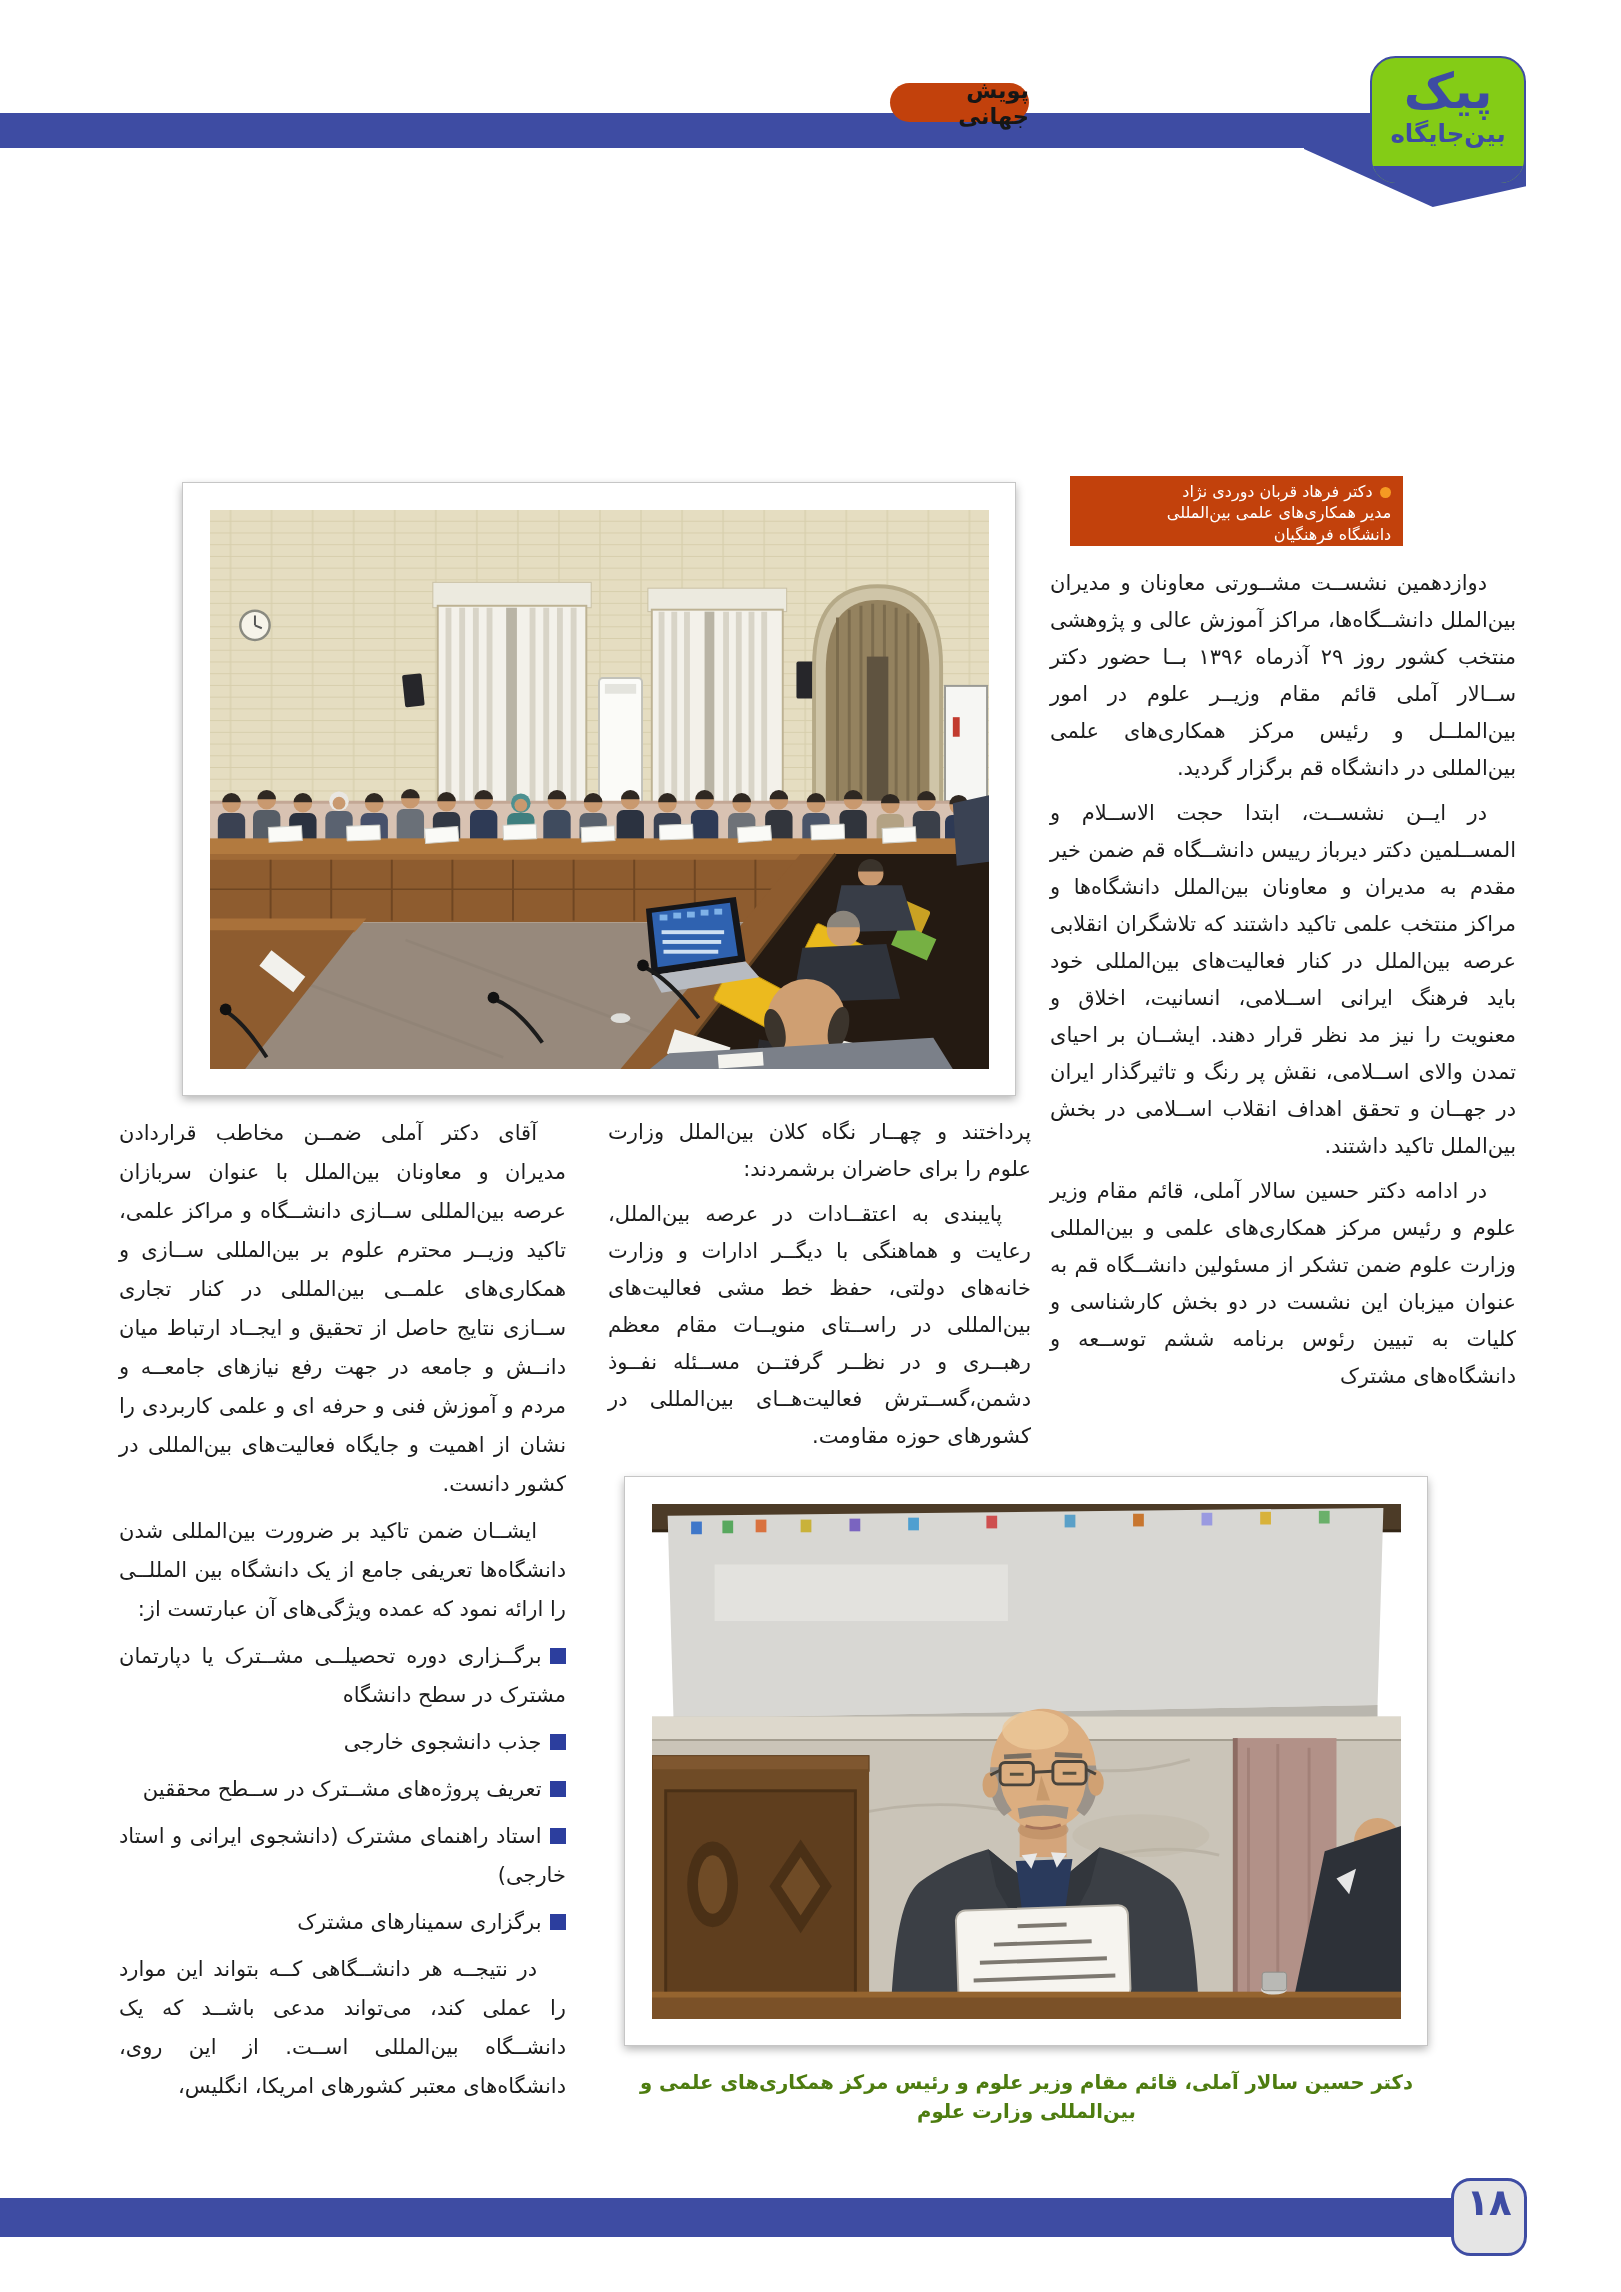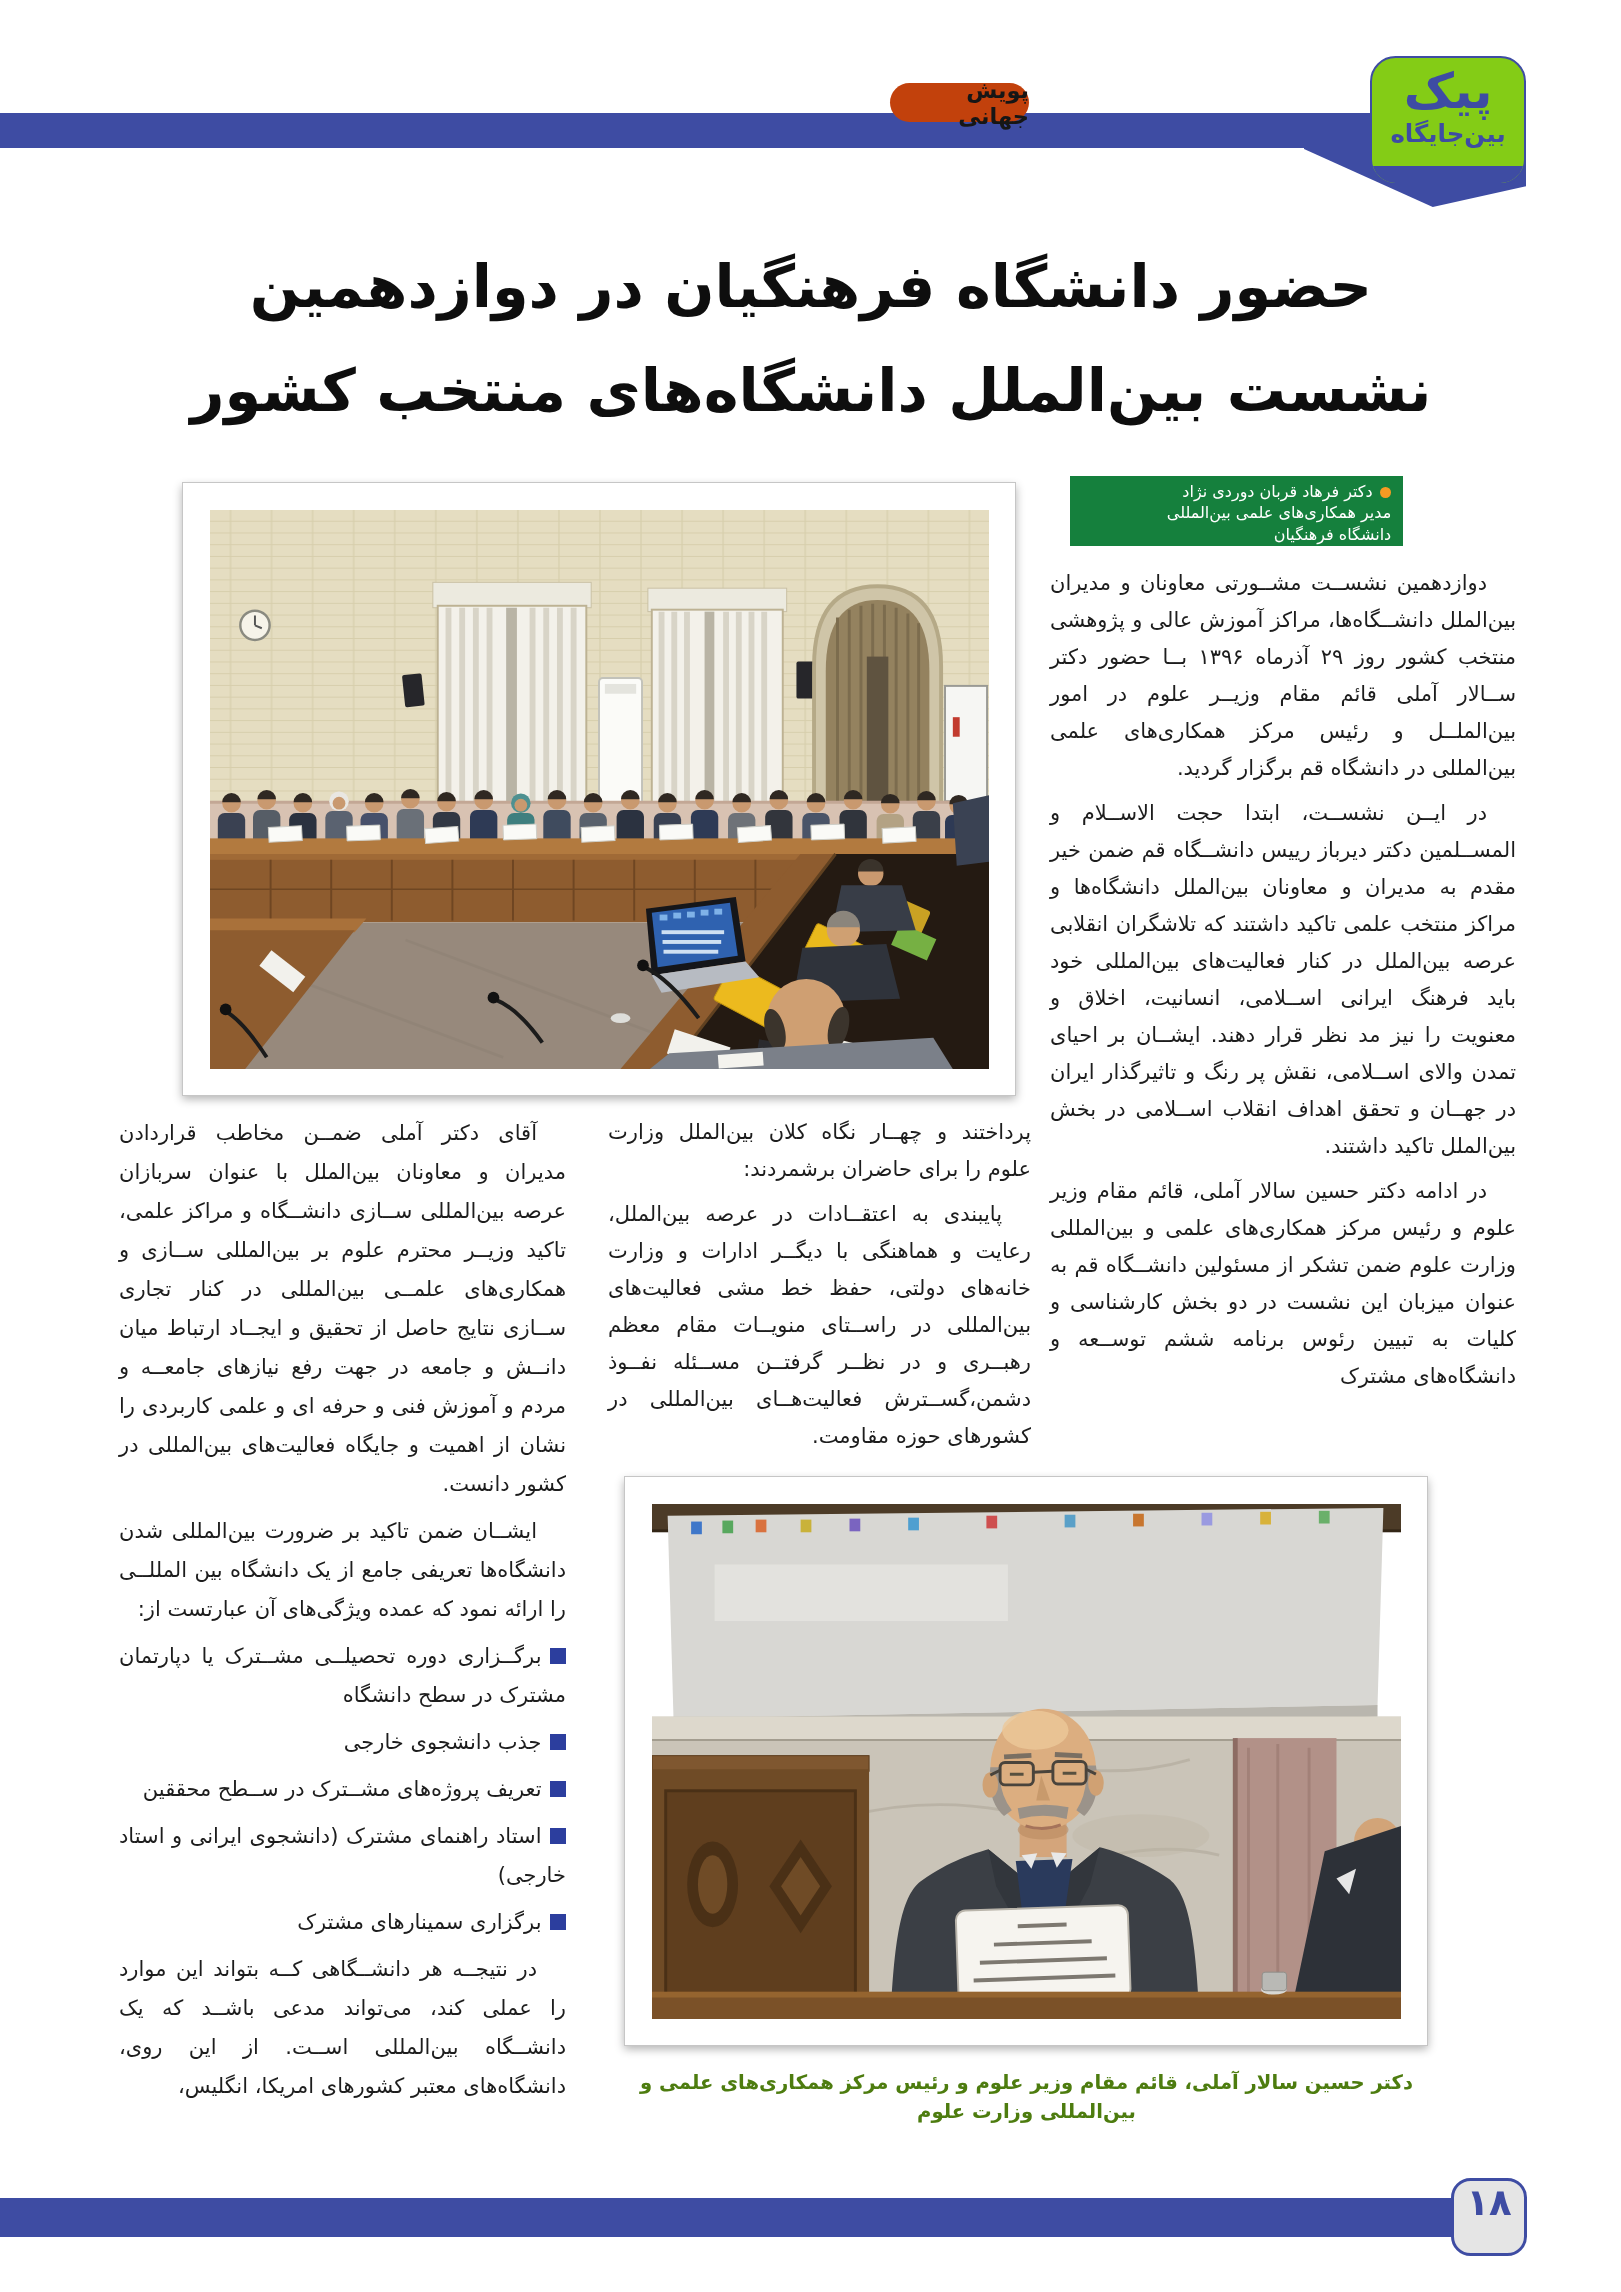--- a/index.html
+++ b/index.html
@@ -26,21 +26,21 @@
   .title { position:absolute; left:118px; top:235px; width:1386px; text-align:center;
     font-weight:bold; color:#0e0e0e; font-size:59px; line-height:104px; }
   
   .photo-frame { position:absolute; background:#fff; border:1px solid #c6c6c6;
     box-shadow:0 3.9px 8.8px rgba(0,0,0,0.3); box-sizing:border-box; padding:26.5px; }
   .photo-frame svg { display:block; width:100%; height:100%; }
   .photo1 { left:182px; top:482px; width:834px; height:614px; }
   .photo2 { left:624px; top:1476px; width:804px; height:570px; }
   
   .byline { position:absolute; left:1070px; top:476px; width:333px; height:70px;
-    background:#15803d; color:#ffffff; box-sizing:border-box; padding:4.9px 11.8px 0 5.9px;
+    background:#c2410c; color:#ffffff; box-sizing:border-box; padding:4.9px 11.8px 0 5.9px;
     font-size:16px; line-height:21.6px; text-align:right; }
   .byline .dot { display:inline-block; width:10.8px; height:10.8px; border-radius:50%;
     background:#f59a23; margin-left:7.8px; vertical-align:-1px; }
   
   .col { position:absolute; text-align:justify; color:#1d1d1d; font-size:21px; line-height:37px; }
   .col p { margin:8px; text-indent:29px; }
   .col p.noindent { text-indent:0; }
   .col-right  { left:1042px; top:557px;  width:482px; }
   .col-middle { left:600px;  top:1106px; width:439px; }
   .col-left   { left:111px;  top:1106px; width:463px; line-height:39px; }
@@ -65,24 +65,20 @@
   <div class="header-wedge"></div>
   <div class="badge">
     <span>پویش جهانی</span>
   </div>
   <div class="logo-box">
     <div class="logo-l1">پیک</div>
     <div class="logo-l2">بین‌جایگاه</div>
     <div class="logo-band"></div>
   </div>
 
-  <div class="title">
-    <div>حضور دانشگاه فرهنگیان در دوازدهمین</div>
-    <div>نشست بین‌الملل دانشگاه‌های منتخب کشور</div>
-  </div>
 
   <div class="photo-frame photo1">
     <svg viewBox="0 0 797 572" preserveAspectRatio="none">
       <defs>
         <pattern id="brick" width="42" height="12" patternUnits="userSpaceOnUse">
           <rect width="42" height="12" fill="#e5ddc1"></rect>
           <path d="M0 11.5H42 M21 0V12" stroke="#d7ceac" stroke-width="1.2" fill="none"></path>
         </pattern>
         <g id="pp">
           <rect x="-14" y="4" width="28" height="36" rx="7" fill="currentColor"></rect>

